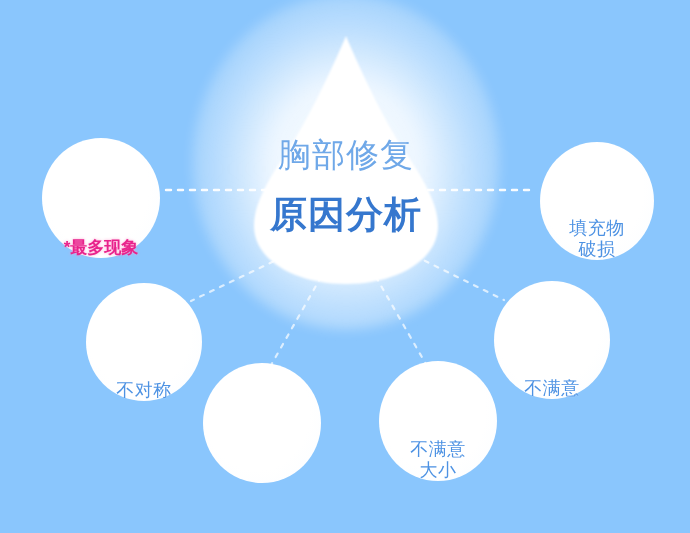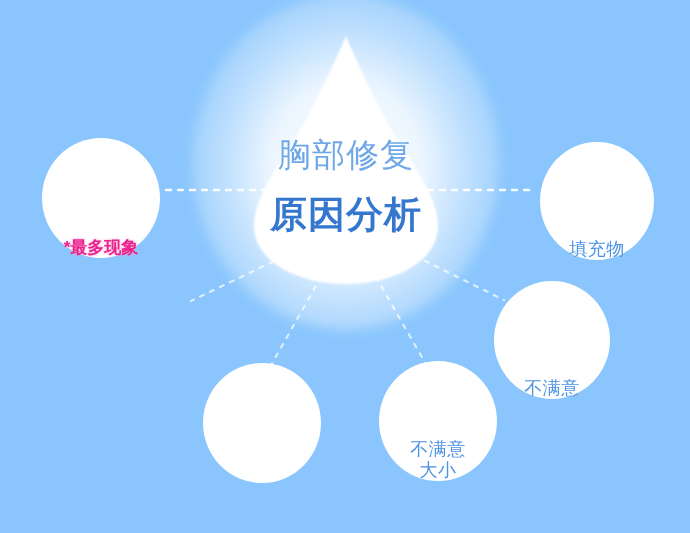--- a/index.html
+++ b/index.html
@@ -173,22 +173,26 @@
       <span class="l2">原因分析</span>
     </div>
   </div>
 
   <div class="bubble b-pink" id="bubble-capsular">
     <span class="line small">*最多现象</span>
   </div>
 
   <div class="bubble b-blue" id="bubble-rupture">
     <span class="line">填充物</span>
-  </div>
-
+    <span class="line">破损</span>
+  </div>
+
+  <div class="bubble b-blue" id="bubble-asymmetry">
+    <span class="line">不对称</span>
+  </div>
 
   <div class="bubble b-blue" id="bubble-exposure">
   </div>
 
   <div class="bubble b-blue" id="bubble-size">
     <span class="line">不满意</span>
     <span class="line">大小</span>
   </div>
 
   <div class="bubble b-blue" id="bubble-shape">

